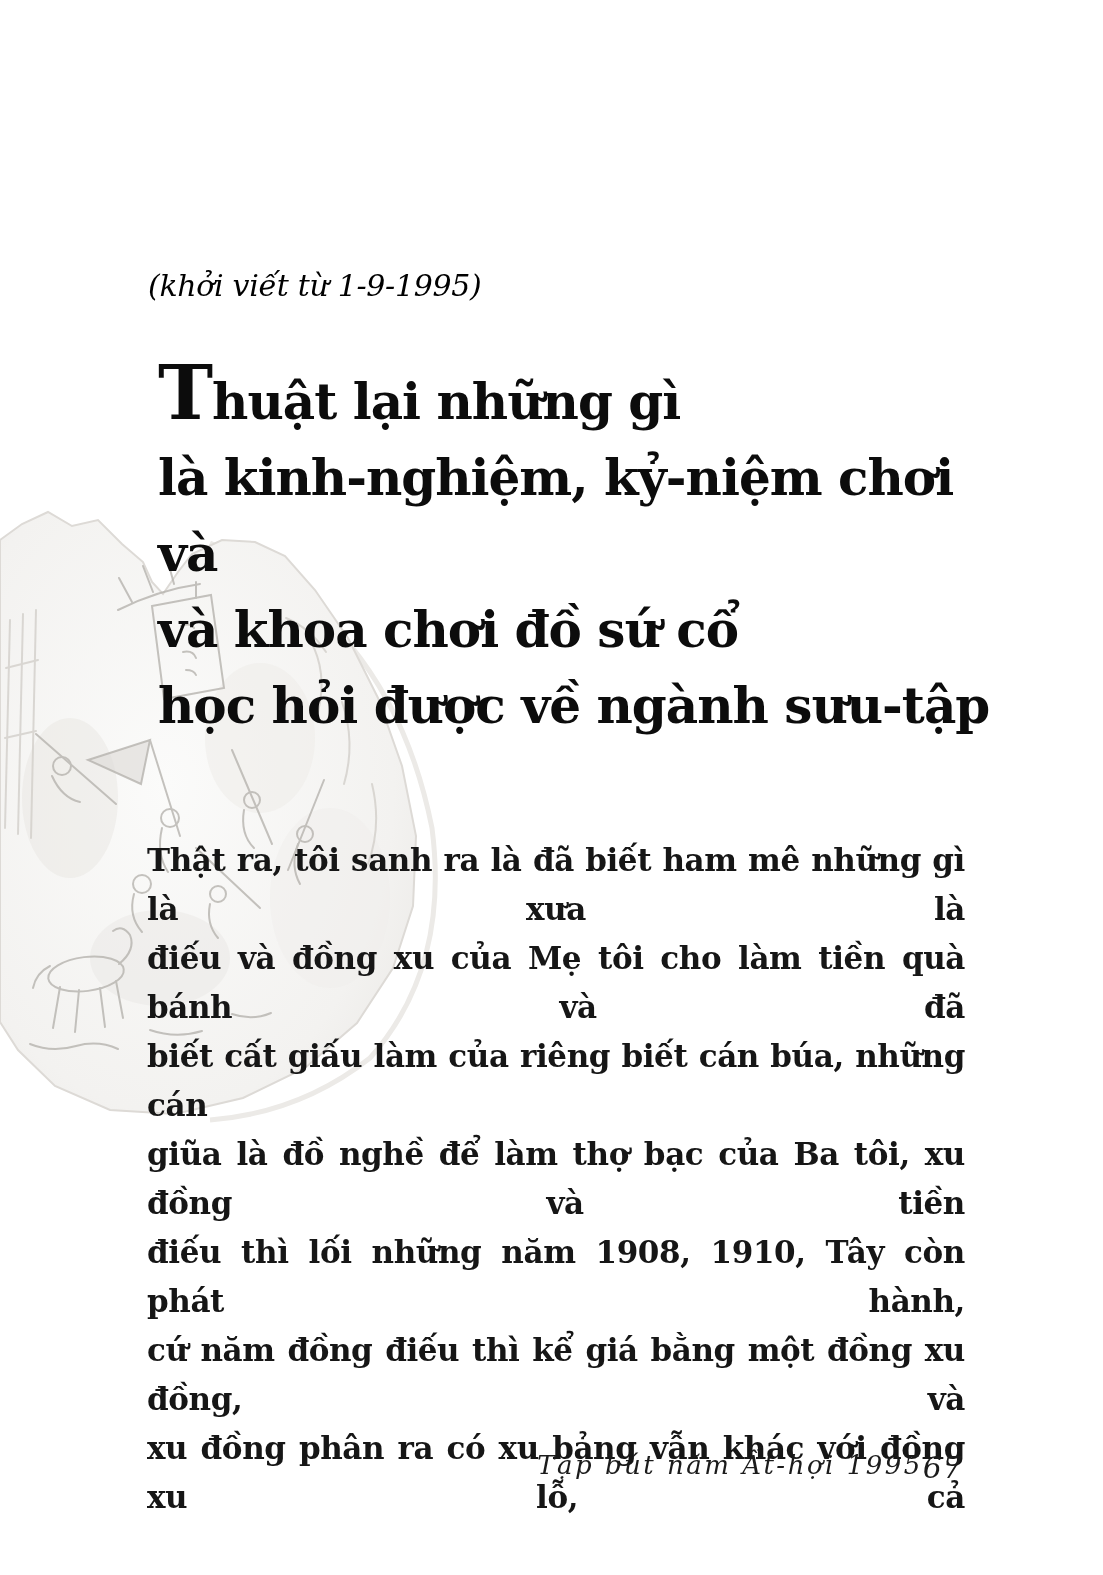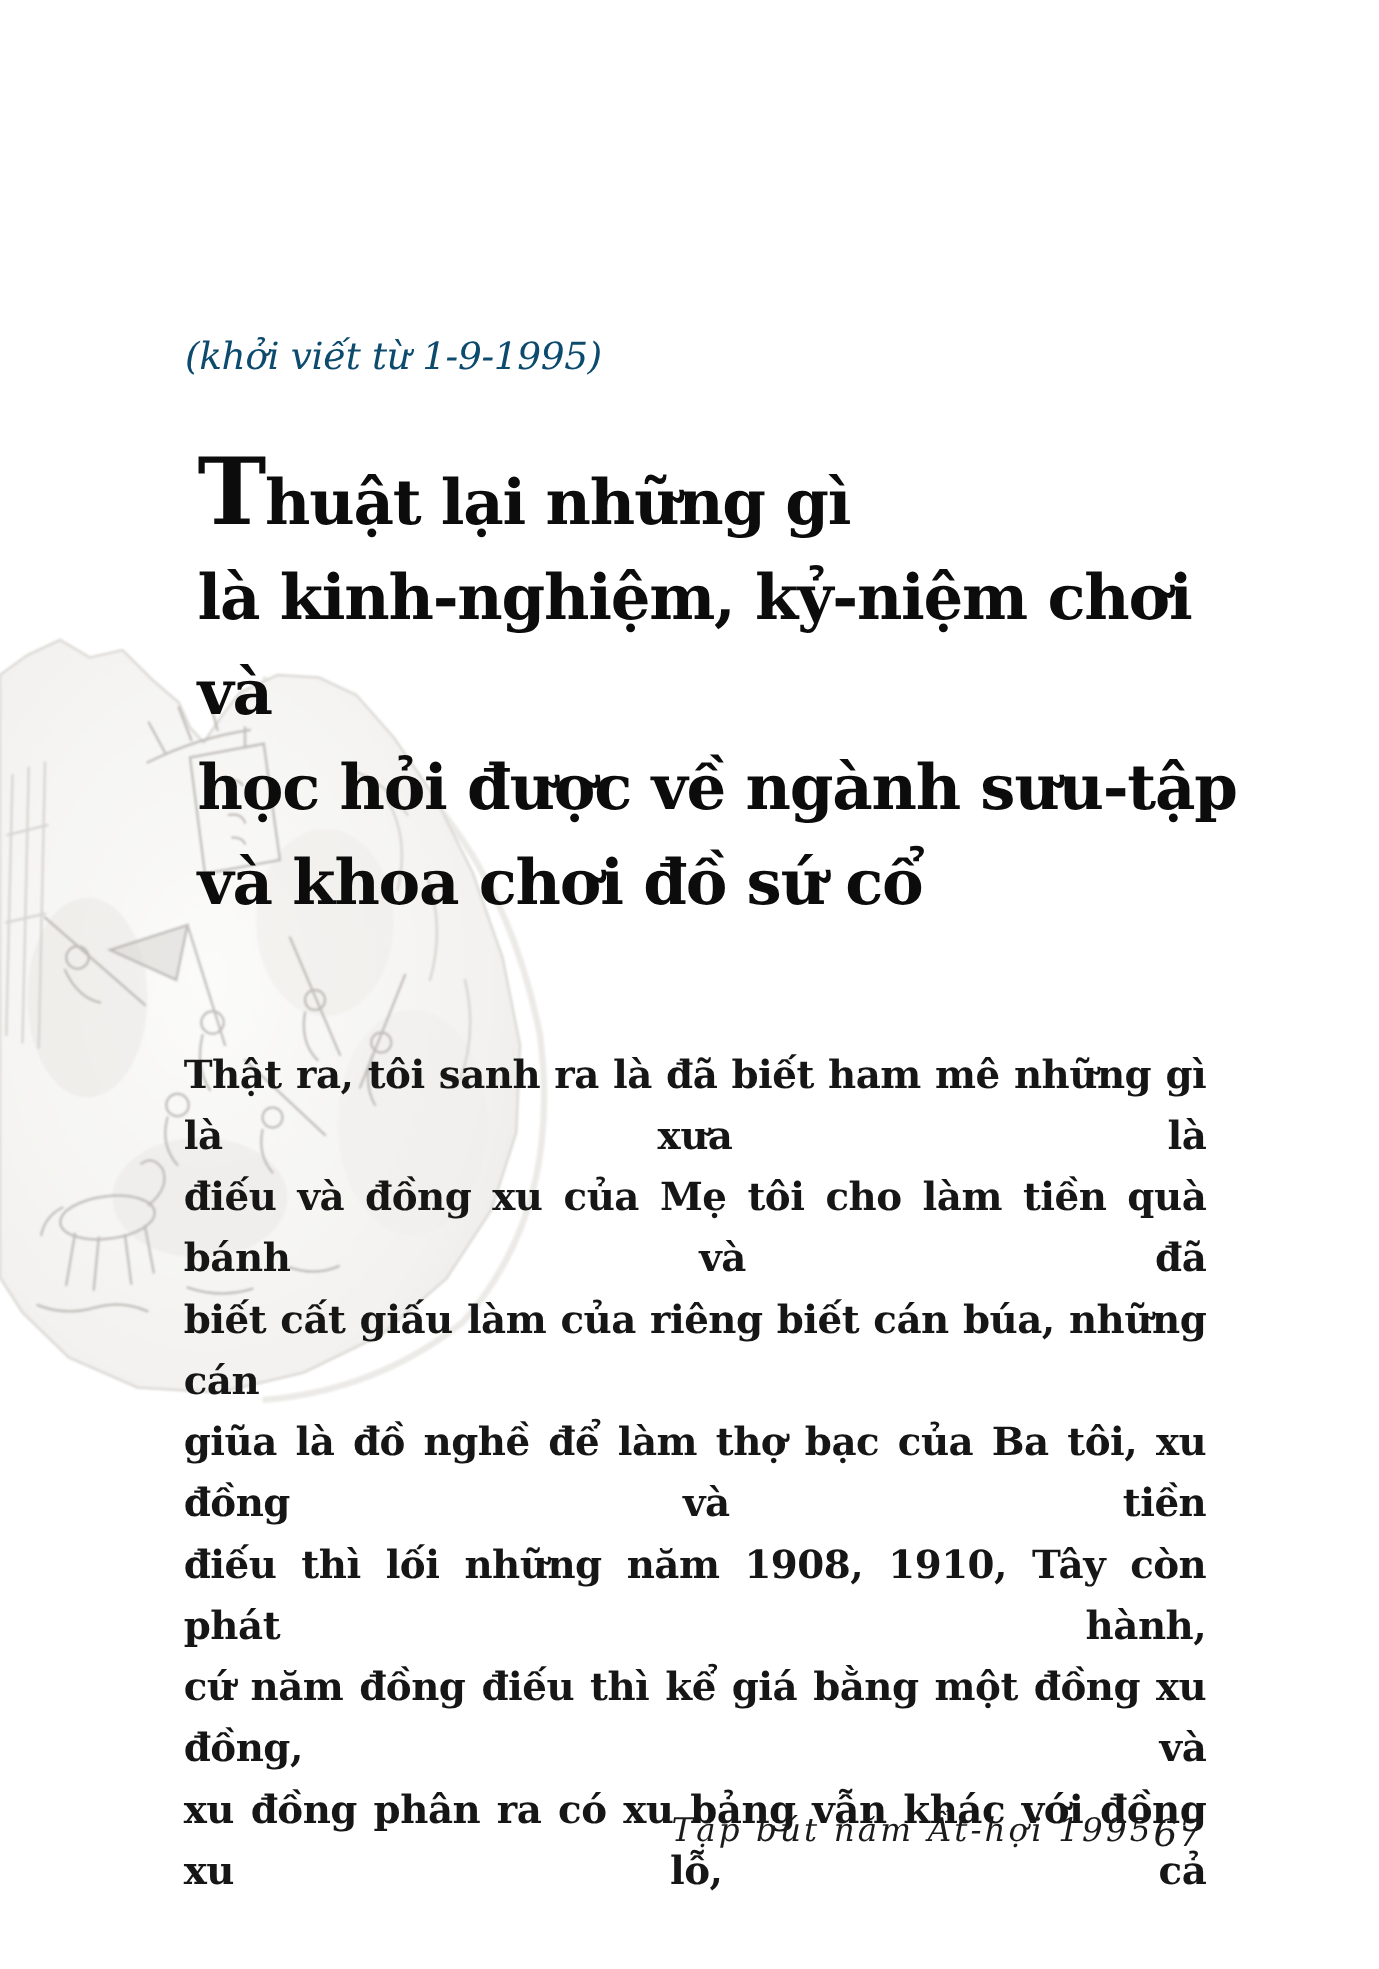--- a/index.html
+++ b/index.html
@@ -18,21 +18,21 @@
     left: 0; top: 498px;
     width: 455px; height: 635px;
   }
 
   .dateline {
     position: absolute;
     left: 148px; top: 268px;
     font-size: 30px;
     font-style: italic;
     letter-spacing: -0.3px;
-    color: #0c4a6e;
+    color: #000000;
     white-space: nowrap;
   }
 
   .title {
     position: absolute;
     left: 146px; top: 352px;
     width: 850px;
     margin: 12px;
     font-size: 50px;
     line-height: 76px;
@@ -166,22 +166,22 @@
         <path d="M286,120 q24,10 40,34"></path>
       </g>
     </g>
   </svg>
 
   <div class="dateline">(khởi viết từ 1-9-1995)</div>
 
   <h1 class="title">
     <div class="title-line"><span class="initial">T</span><span>huật lại những gì</span></div>
     <div class="title-line">là kinh-nghiệm, kỷ-niệm chơi và</div>
+    <div class="title-line">và khoa chơi đồ sứ cổ</div>
     <div class="title-line">học hỏi được về ngành sưu-tập</div>
-    <div class="title-line">và khoa chơi đồ sứ cổ</div>
   </h1>
 
   <div class="body-text">
     <div class="body-line">Thật ra, tôi sanh ra là đã biết ham mê những gì là xưa là</div>
     <div class="body-line">điếu và đồng xu của Mẹ tôi cho làm tiền quà bánh và đã</div>
     <div class="body-line">biết cất giấu làm của riêng biết cán búa, những cán</div>
     <div class="body-line">giũa là đồ nghề để làm thợ bạc của Ba tôi, xu đồng và tiền</div>
     <div class="body-line">điếu thì lối những năm 1908, 1910, Tây còn phát hành,</div>
     <div class="body-line">cứ năm đồng điếu thì kể giá bằng một đồng xu đồng, và</div>
     <div class="body-line">xu đồng phân ra có xu bảng vẫn khác với đồng xu lỗ, cả</div>

